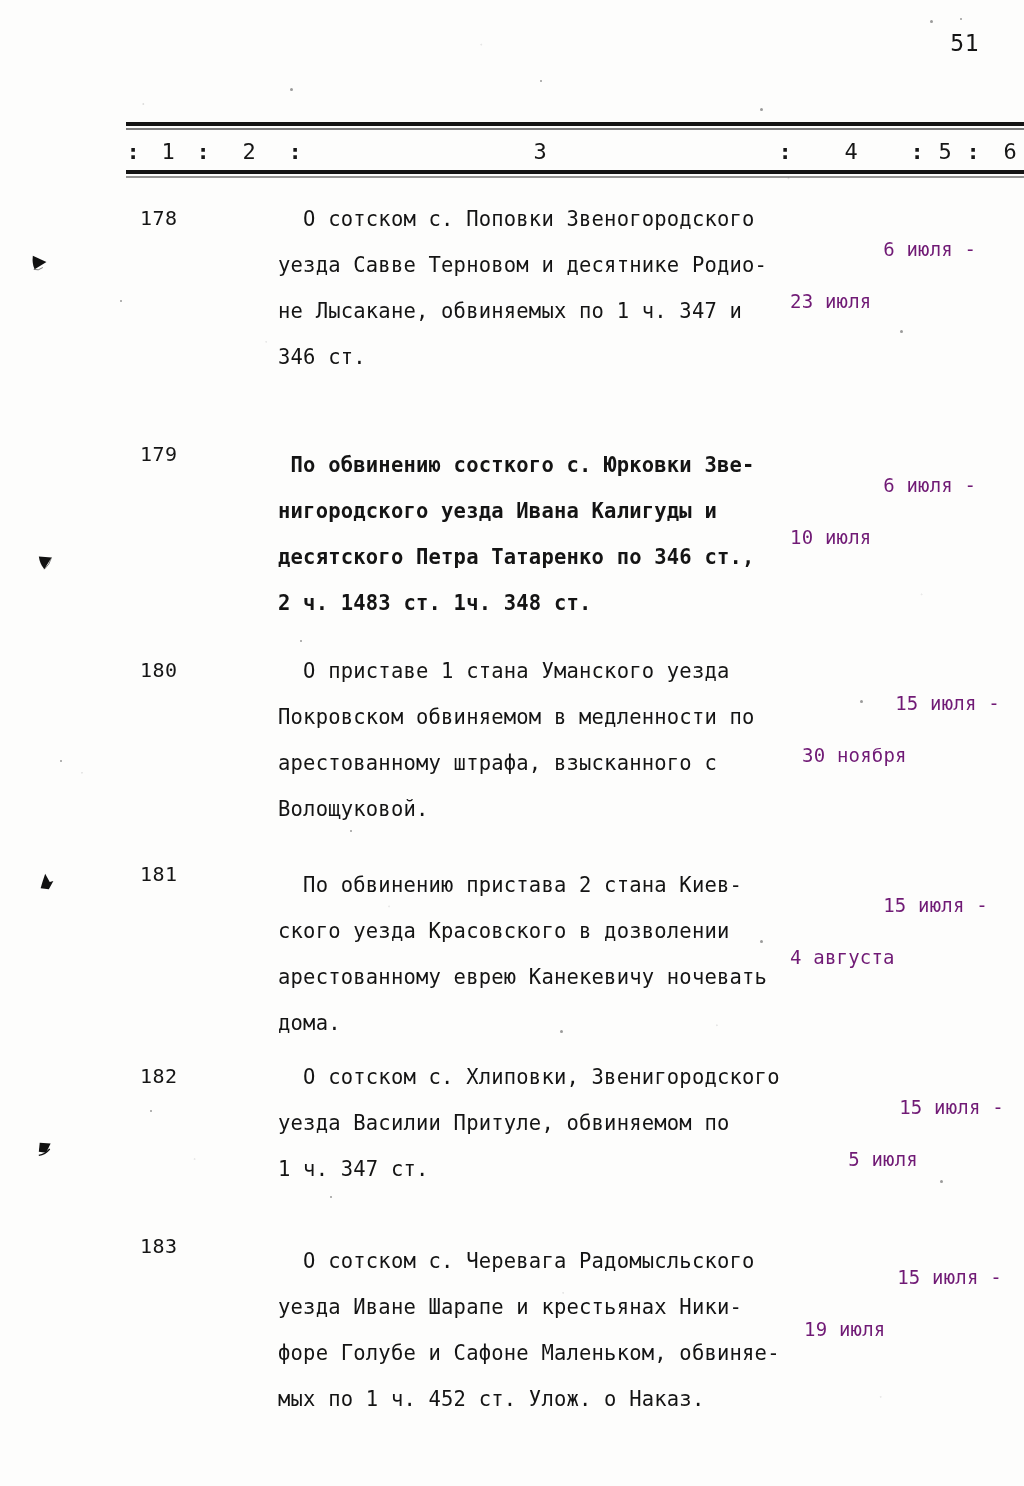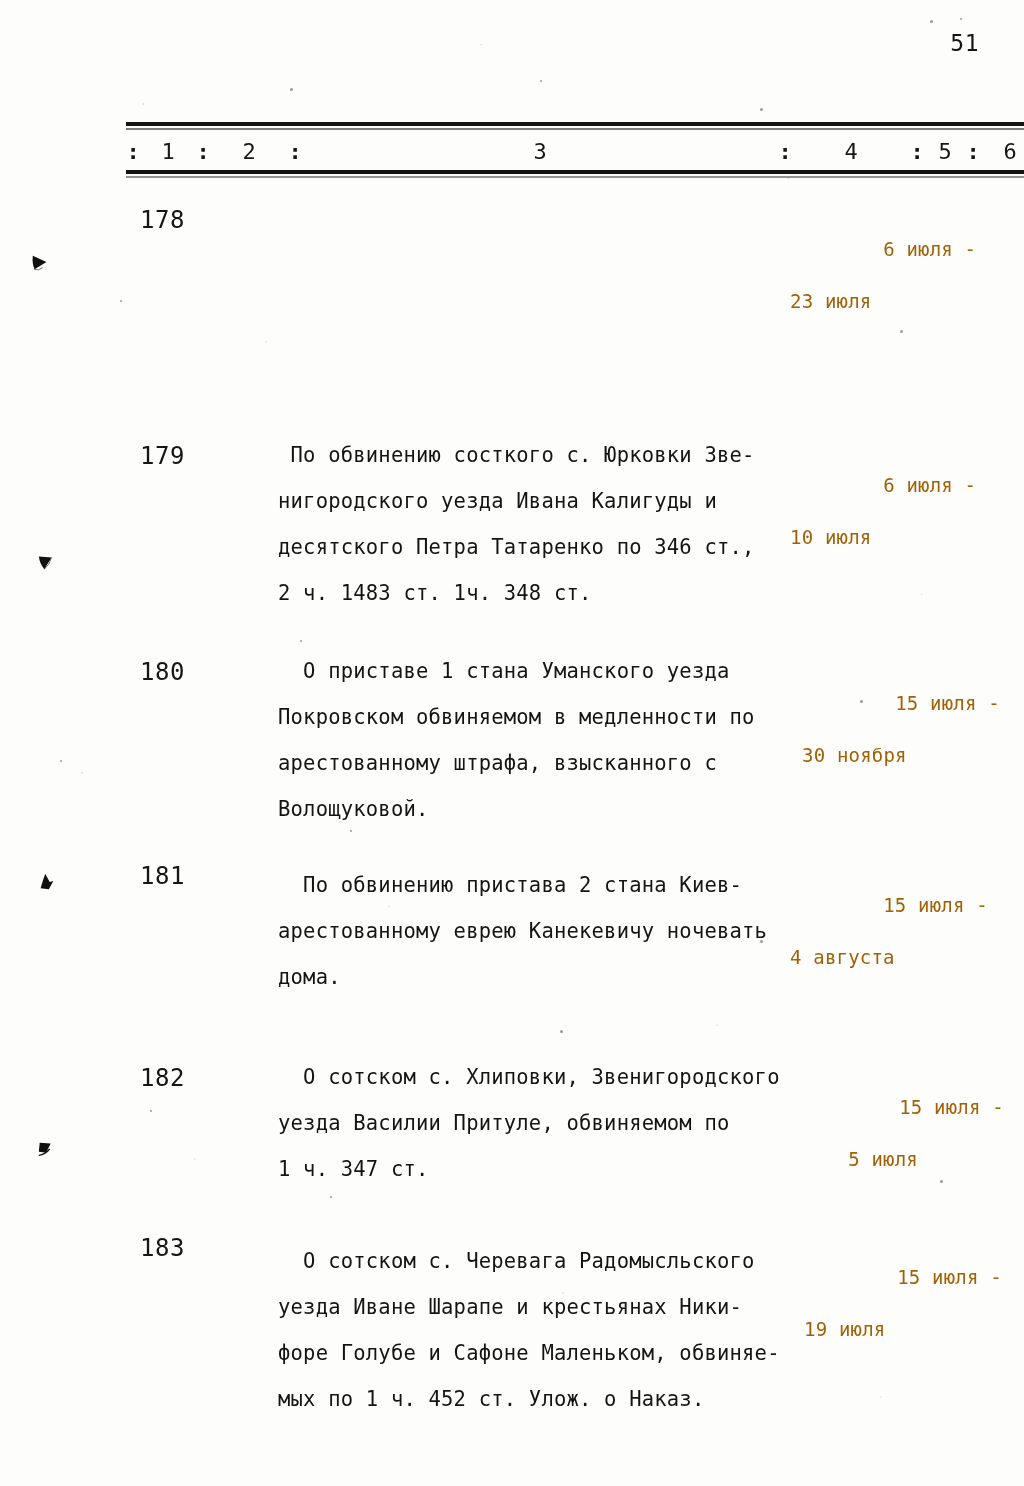--- a/index.html
+++ b/index.html
@@ -107,39 +107,39 @@
     top: 196px;
     width: 1024px;
   }
   .entry {
     position: relative;
     width: 1024px;
   }
   .entry-number {
     position: absolute;
     left: 140px;
-    font-size: 24px;
+    font-size: 20px;
     color: #151515;
     letter-spacing: 0.5px;
   }
   .entry-body {
     position: absolute;
     left: 278px;
     width: 520px;
     font-size: 20.5px;
     line-height: 46px;
     color: #141414;
     letter-spacing: 0.2px;
   }
   .entry-body .ln { white-space: pre; display: block; }
   .entry-dates {
     position: absolute;
     font-size: 19px;
     line-height: 26px;
-    color: #a16207;
+    color: #701a75;
     white-space: pre;
     letter-spacing: 0.2px;
   }
   .entry-dates .d2 { display: block; }
 
   
   .margin-mark {
     position: absolute;
     width: 22px;
     height: 20px;
@@ -183,29 +183,35 @@
       <span class="colon">:</span>
       <span class="colnum c6">6</span>
 
     </div>
   </div>
 
   <div id="entries">
 
     <div class="entry" style="height:218px;">
       <div class="entry-number" style="top:10px;">178</div>
+      <div class="entry-body" style="top:0px;">
+        <span class="ln">  О сотском с. Поповки Звеногородского</span>
+        <span class="ln">уезда Савве Терновом и десятнике Родио-</span>
+        <span class="ln">не Лысакане, обвиняемых по 1 ч. 347 и</span>
+        <span class="ln">346 ст.</span>
+      </div>
       <div class="entry-dates" style="left:790px; top:14px;">
         <span>6 июля -</span>
         <span class="d2">23 июля</span>
       </div>
     </div>
 
     <div class="entry" style="height:212px;">
       <div class="entry-number" style="top:28px;">179</div>
-      <div class="entry-body" style="top:18px;">
+      <div class="entry-body" style="top:28px;font-weight:bold;">
         <span class="ln"> По обвинению состкого с. Юрковки Зве-</span>
         <span class="ln">нигородского уезда Ивана Калигуды и</span>
         <span class="ln">десятского Петра Татаренко по 346 ст.,</span>
         <span class="ln">2 ч. 1483 ст. 1ч. 348 ст.</span>
       </div>
       <div class="entry-dates" style="left:790px; top:32px;">
         <span>6 июля -</span>
         <span class="d2">10 июля</span>
       </div>
     </div>
@@ -221,20 +227,21 @@
       <div class="entry-dates" style="left:802px; top:38px;">
         <span>15 июля -</span>
         <span class="d2">30 ноября</span>
       </div>
     </div>
 
     <div class="entry" style="height:200px;">
       <div class="entry-number" style="top:28px;">181</div>
       <div class="entry-body" style="top:28px;">
         <span class="ln">  По обвинению пристава 2 стана Киев-</span>
+        <span class="ln">ского уезда Красовского в дозволении</span>
         <span class="ln">арестованному еврею Канекевичу ночевать</span>
         <span class="ln">дома.</span>
       </div>
       <div class="entry-dates" style="left:790px; top:32px;">
         <span>15 июля -</span>
         <span class="d2">4 августа</span>
       </div>
     </div>
 
     <div class="entry" style="height:166px;">

